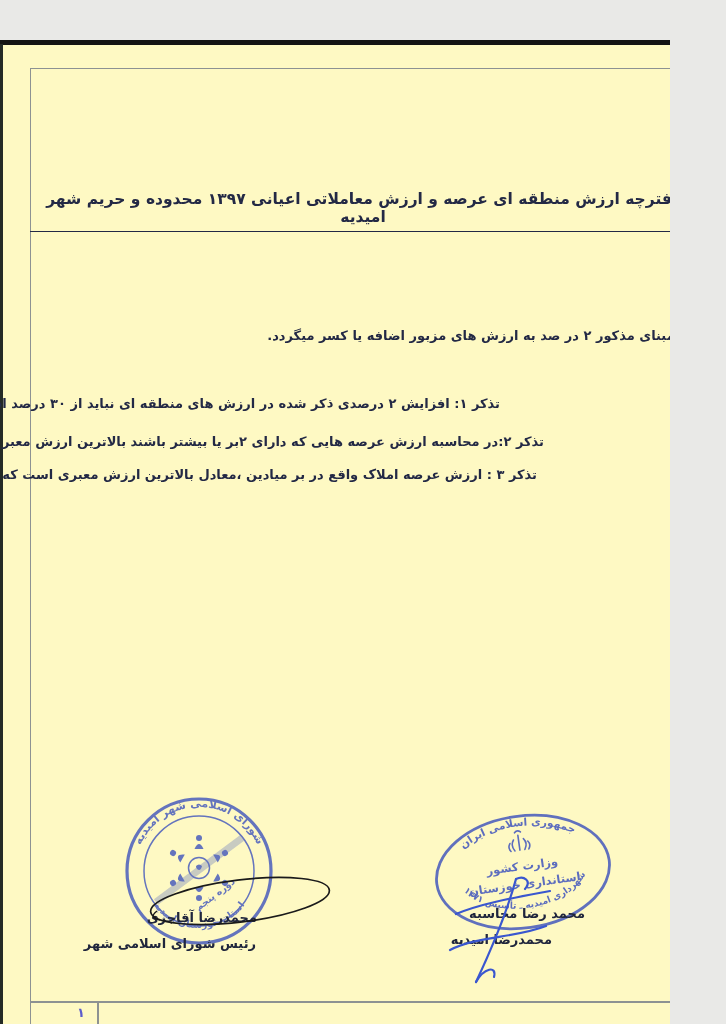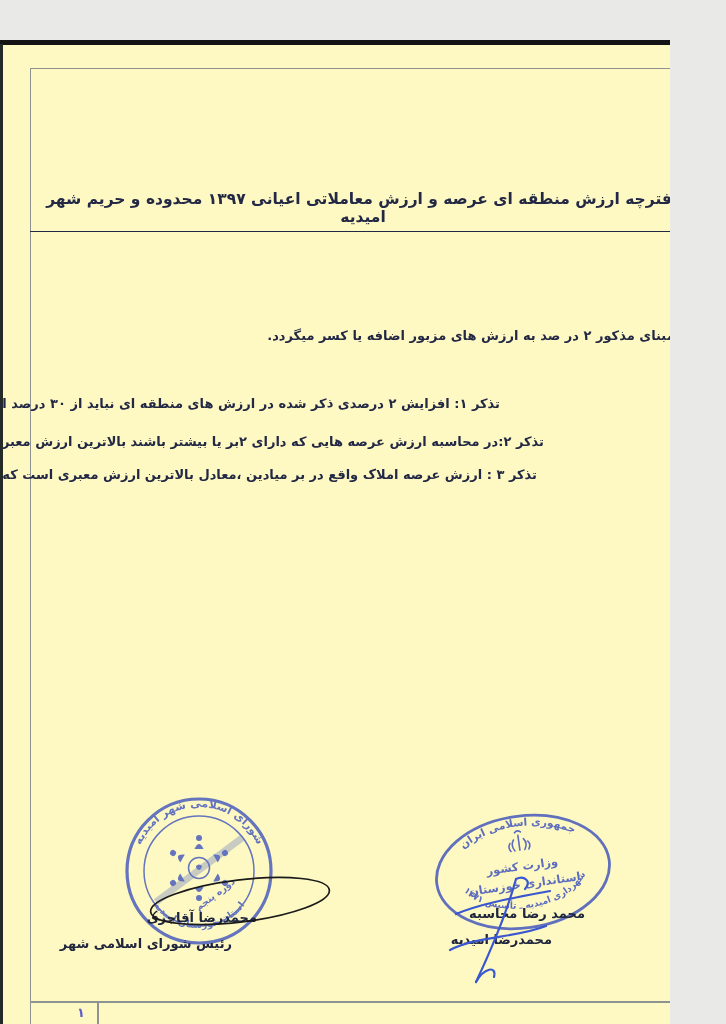--- a/index.html
+++ b/index.html
@@ -25,21 +25,21 @@
   .note3{top:427px;right:133px;}
   
   .stamp{position:absolute;z-index:1;}
   .council-stamp{left:118px;top:750px;}
   .muni-stamp{left:428px;top:766px;}
   .sig{position:absolute;z-index:3;}
   .sig-chairman{left:143px;top:831px;}
   .sig-mayor{left:436px;top:836px;}
   .signer{position:absolute;z-index:2;direction:rtl;font-weight:bold;font-size:13px;white-space:nowrap;color:#20263d;}
   .chairman-name{top:870px;right:413px;}
-  .chairman-title{top:896px;right:438px;}
+  .chairman-title{top:896px;right:414px;}
   .mayor-name{top:866px;right:85px;}
   .mayor-title{top:892px;right:118px;}
   
   .footer-rule{position:absolute;left:31px;top:961px;width:663px;height:2px;background:#8d9292;}
   .footer-divider{position:absolute;left:97px;top:961px;width:2px;height:27px;background:#8d9292;}
   .page-num{position:absolute;left:68px;top:965px;width:26px;text-align:center;font-size:13px;font-weight:bold;color:#5c5ccc;}
   svg .stamp-ink{fill:none;stroke:#4f62bd;}
   svg text{font-family:"DejaVu Sans","Liberation Sans",sans-serif;font-weight:bold;}
 </style>
 </head>

